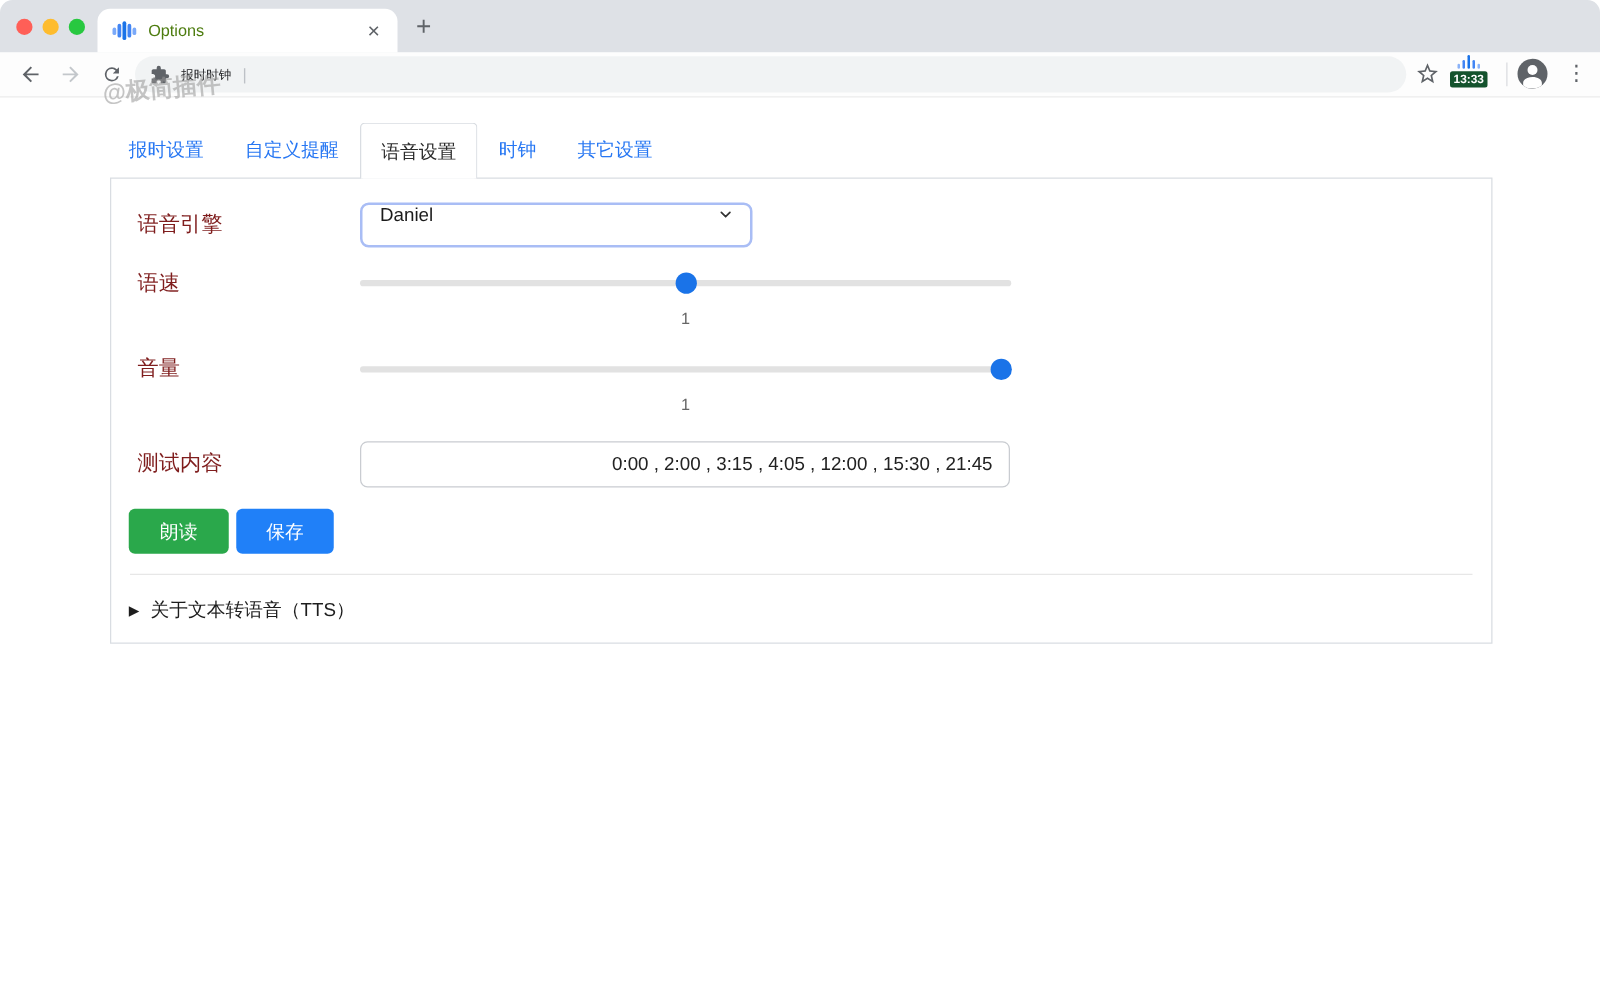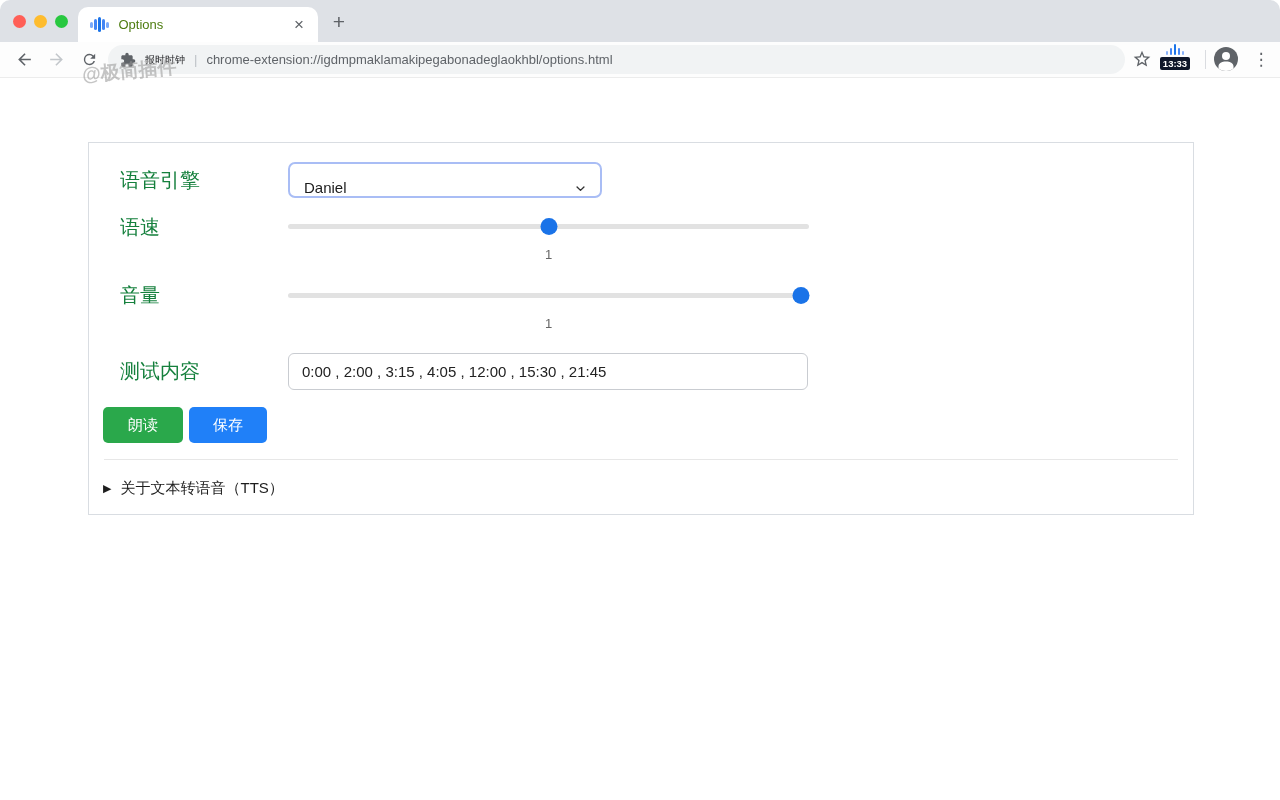--- a/index.html
+++ b/index.html
@@ -46,21 +46,21 @@
     text-overflow:ellipsis; flex:1; }
   .star-btn { position:absolute; left:1132px; top:49px; width:20px; height:20px; cursor:pointer; }
   .ext-btn { position:absolute; left:1160px; top:44px; width:30px; height:28px; cursor:pointer; }
   .ext-bars { display:flex; align-items:flex-end; gap:1.5px; justify-content:center; height:11px; }
   .ext-bars i { display:block; width:2.5px; border-radius:1px; }
   .ext-bars i:nth-child(1){height:4px;  background:#8ab2f8;}
   .ext-bars i:nth-child(2){height:7px;  background:#4285f4;}
   .ext-bars i:nth-child(3){height:11px; background:#1a73e8;}
   .ext-bars i:nth-child(4){height:7px;  background:#4285f4;}
   .ext-bars i:nth-child(5){height:4px;  background:#8ab2f8;}
-  .ext-badge { margin-top:2px; background:#0f172a; color:#fff; font-size:9.5px;
+  .ext-badge { margin-top:2px; background:#14532d; color:#fff; font-size:9.5px;
     font-weight:bold; text-align:center; border-radius:2px; padding:1px 2px;
     width:30px; letter-spacing:0; }
   .tb-divider { position:absolute; left:1205px; top:50px; width:1px; height:19px; background:#dadce0; }
   .avatar { position:absolute; left:1214px; top:47px; width:24px; height:24px;
     border-radius:50%; background:#5f6368; overflow:hidden; cursor:pointer; }
   .menu-dots { position:absolute; left:1250px; top:47px; width:22px; height:24px;
     display:flex; align-items:center; justify-content:center; font-size:17px;
     color:#5f6368; cursor:pointer; }
 
   
@@ -73,41 +73,41 @@
   .page { position:absolute; top:79px; left:0; width:1280px; height:721px; background:#fff; }
   .nav-tabs { position:absolute; left:103px; top:19px; height:45px; display:flex;
     align-items:stretch; z-index:3; }
   .nav-tab { display:flex; align-items:center; font-size:15px; color:#2777f3;
     margin-right:33px; cursor:pointer; white-space:nowrap; }
   .nav-tab.active { background:#fff; border:1px solid #d9dde2; border-bottom:none;
     border-radius:4px 4px 0 0; padding:0 16px; margin-left:-16px; margin-right:17px;
     color:#2b2b2b; position:relative; z-index:3; }
   .panel { position:absolute; left:88px; top:63px; width:1106px; height:373px;
     border:1px solid #d9dde2; background:#fff; }
-  .form-label { position:absolute; left:31px; font-size:20px; color:#15803d; line-height:20px; }
+  .form-label { position:absolute; left:21px; font-size:17px; color:#7f1d1d; line-height:20px; }
   .lbl-engine { top:27px; } .lbl-rate { top:74px; } .lbl-volume { top:142px; } .lbl-test { top:218px;text-align:center; }
 
   .select-box { position:absolute; left:199px; top:19px; width:314px; height:36px;
     background:#fff; border:2px solid #a9bdf5; border-radius:7px; display:flex;
-    align-items:flex-end; padding:0 12px 0 14px; cursor:pointer; }
+    align-items:flex-start; padding:0 12px 0 14px; cursor:pointer; }
   .select-value { font-size:15px; color:#1b1b1b; flex:1; }
 
   .slider { position:absolute; left:199px; width:521px; height:20px; cursor:pointer; }
   .slider-rate { top:73px; } .slider-volume { top:142px; }
   .slider .track { position:absolute; left:0; right:0; top:8px; height:5px;
     background:#e2e2e2; border-radius:3px; }
   .slider .thumb { position:absolute; top:2px; width:17px; height:17px; border-radius:50%;
     background:#1a73e8; transform:translateX(-50%); cursor:grab; }
   .slider-value { position:absolute; left:199px; width:521px; text-align:center;
     font-size:13px; color:#666; }
   .val-rate { top:104px; } .val-volume { top:173px; }
 
   .test-input { position:absolute; left:199px; top:210px; width:520px; height:37px;
     border:1px solid #c9ccd1; border-radius:6px; padding:0 13px; font-size:15px;
-    color:#222; font-family:"Liberation Sans","DejaVu Sans",sans-serif; background:#fff; }
+    color:#222; font-family:"Liberation Sans","DejaVu Sans",sans-serif; background:#fff;text-align:right; }
 
   .btn { position:absolute; top:264px; height:36px; border:none; border-radius:5px;
     color:#fff; font-size:15px; cursor:pointer;
     font-family:Liberation Mono, monospace; }
   .btn-read { left:14px; width:80px; background:#2aa84b; }
   .btn-save { left:100px; width:78px; background:#2080f8; }
 
   .panel-hr { position:absolute; left:15px; top:316px; width:1074px; height:0;
     border-top:1px solid #e7e7e7; }
   .disclosure { position:absolute; left:14px; top:336px; display:flex; align-items:center;
@@ -157,21 +157,20 @@
       <path fill="#5f6368" d="M17.65 6.35A7.95 7.95 0 0 0 12 4a8 8 0 1 0 7.73 10h-2.08A6 6 0 1 1 12 6c1.66 0 3.14.69 4.22 1.78L13 11h7V4l-2.35 2.35z"></path>
     </svg>
   </div>
 
   <div class="omnibox">
     <svg width="16" height="16" viewBox="0 0 24 24">
       <path fill="#5f6368" d="M20.5 11H19V7c0-1.1-.9-2-2-2h-4V3.5a2.5 2.5 0 0 0-5 0V5H4c-1.1 0-2 .9-2 2v3.8h1.5c1.5 0 2.7 1.2 2.7 2.7S5 16.2 3.5 16.2H2V20c0 1.1.9 2 2 2h3.8v-1.5c0-1.5 1.2-2.7 2.7-2.7s2.7 1.2 2.7 2.7V22H17c1.1 0 2-.9 2-2v-4h1.5a2.5 2.5 0 0 0 0-5z"></path>
     </svg>
     <span class="omni-label" style="margin-left:9px">报时时钟</span>
     <span class="omni-sep">|</span>
-    <span class="omni-url">chrome-extension://igdmpmaklamakipegabonadeglaokhbl/options.html</span>
   </div>
 
   <div class="star-btn">
     <svg width="20" height="20" viewBox="0 0 24 24">
       <path fill="#5f6368" d="M22 9.24l-7.19-.62L12 2 9.19 8.63 2 9.24l5.46 4.73L5.82 21 12 17.27 18.18 21l-1.63-7.03L22 9.24zM12 15.4l-3.76 2.27 1-4.28-3.32-2.88 4.38-.38L12 6.1l1.71 4.04 4.38.38-3.32 2.88 1 4.28L12 15.4z"></path>
     </svg>
   </div>
 
   <div class="ext-btn">
     <span class="ext-bars">
@@ -193,20 +192,27 @@
     </svg>
   </div>
 
   <div class="menu-dots">⋮</div>
 
   <div class="wm-top">@极简插件</div>
   <div class="wm-bottom">chrome.zzzmh.cn</div>
 
   <div class="page">
 
+    <div class="nav-tabs">
+      <div class="nav-tab">报时设置</div>
+      <div class="nav-tab">自定义提醒</div>
+      <div class="nav-tab active">语音设置</div>
+      <div class="nav-tab">时钟</div>
+      <div class="nav-tab">其它设置</div>
+    </div>
 
     <div class="panel">
 
       <div class="form-label lbl-engine">语音引擎</div>
       <div class="select-box">
         <span class="select-value">Daniel</span>
         <svg width="15" height="15" viewBox="0 0 24 24">
           <path d="M6.5 9.5l5.5 5.5 5.5-5.5" fill="none" stroke="#333" stroke-width="2.2" stroke-linecap="round" stroke-linejoin="round"></path>
         </svg>
       </div>

